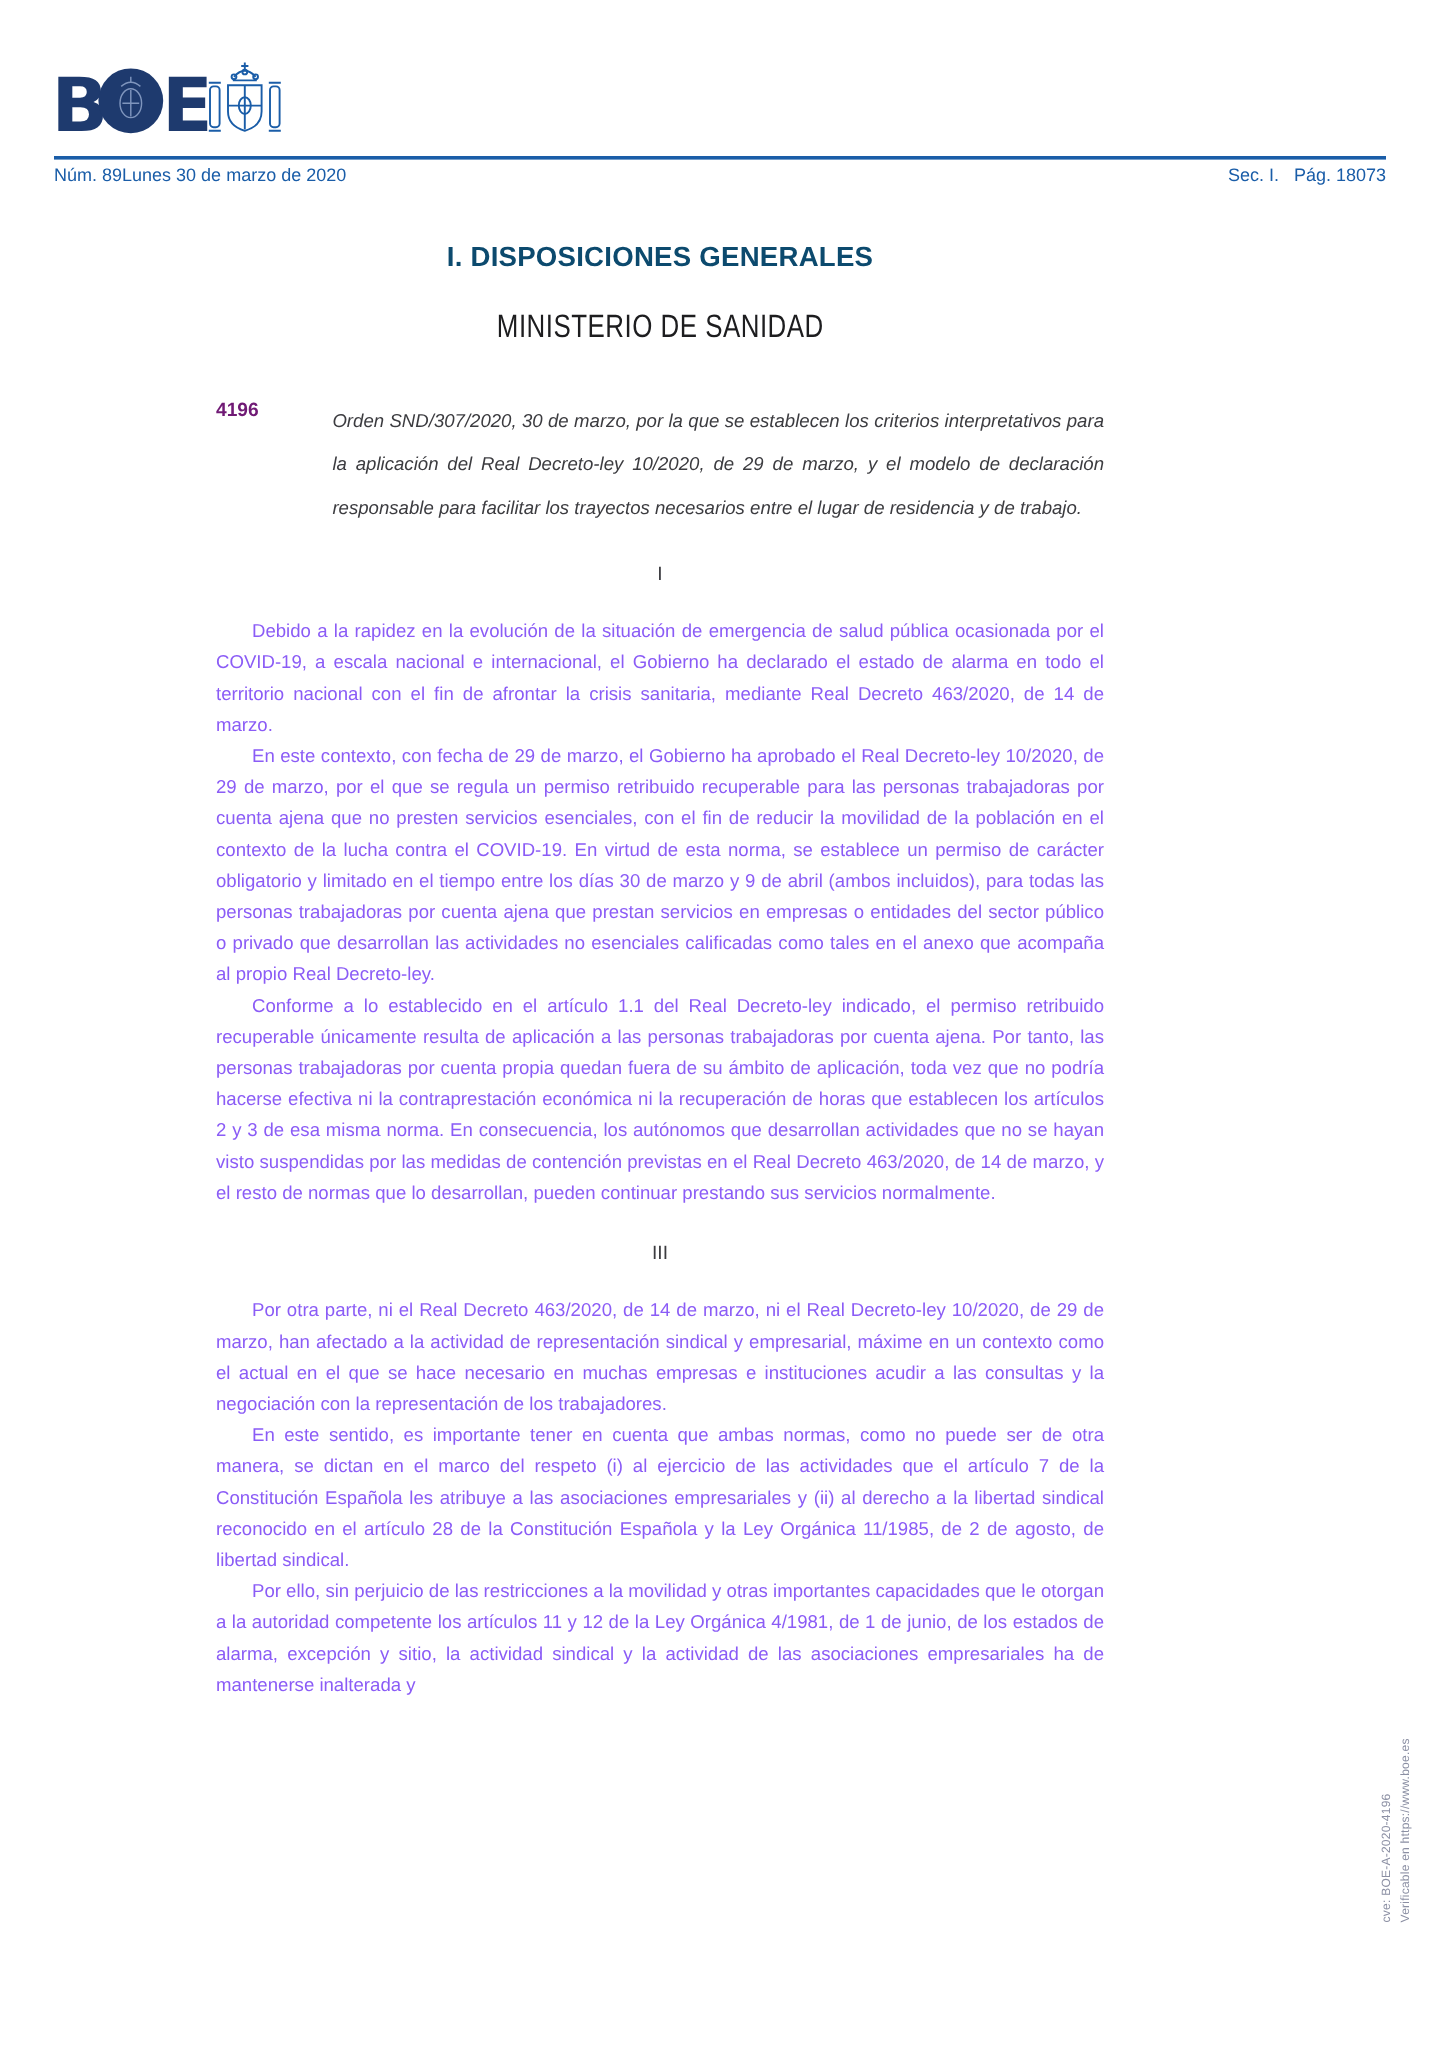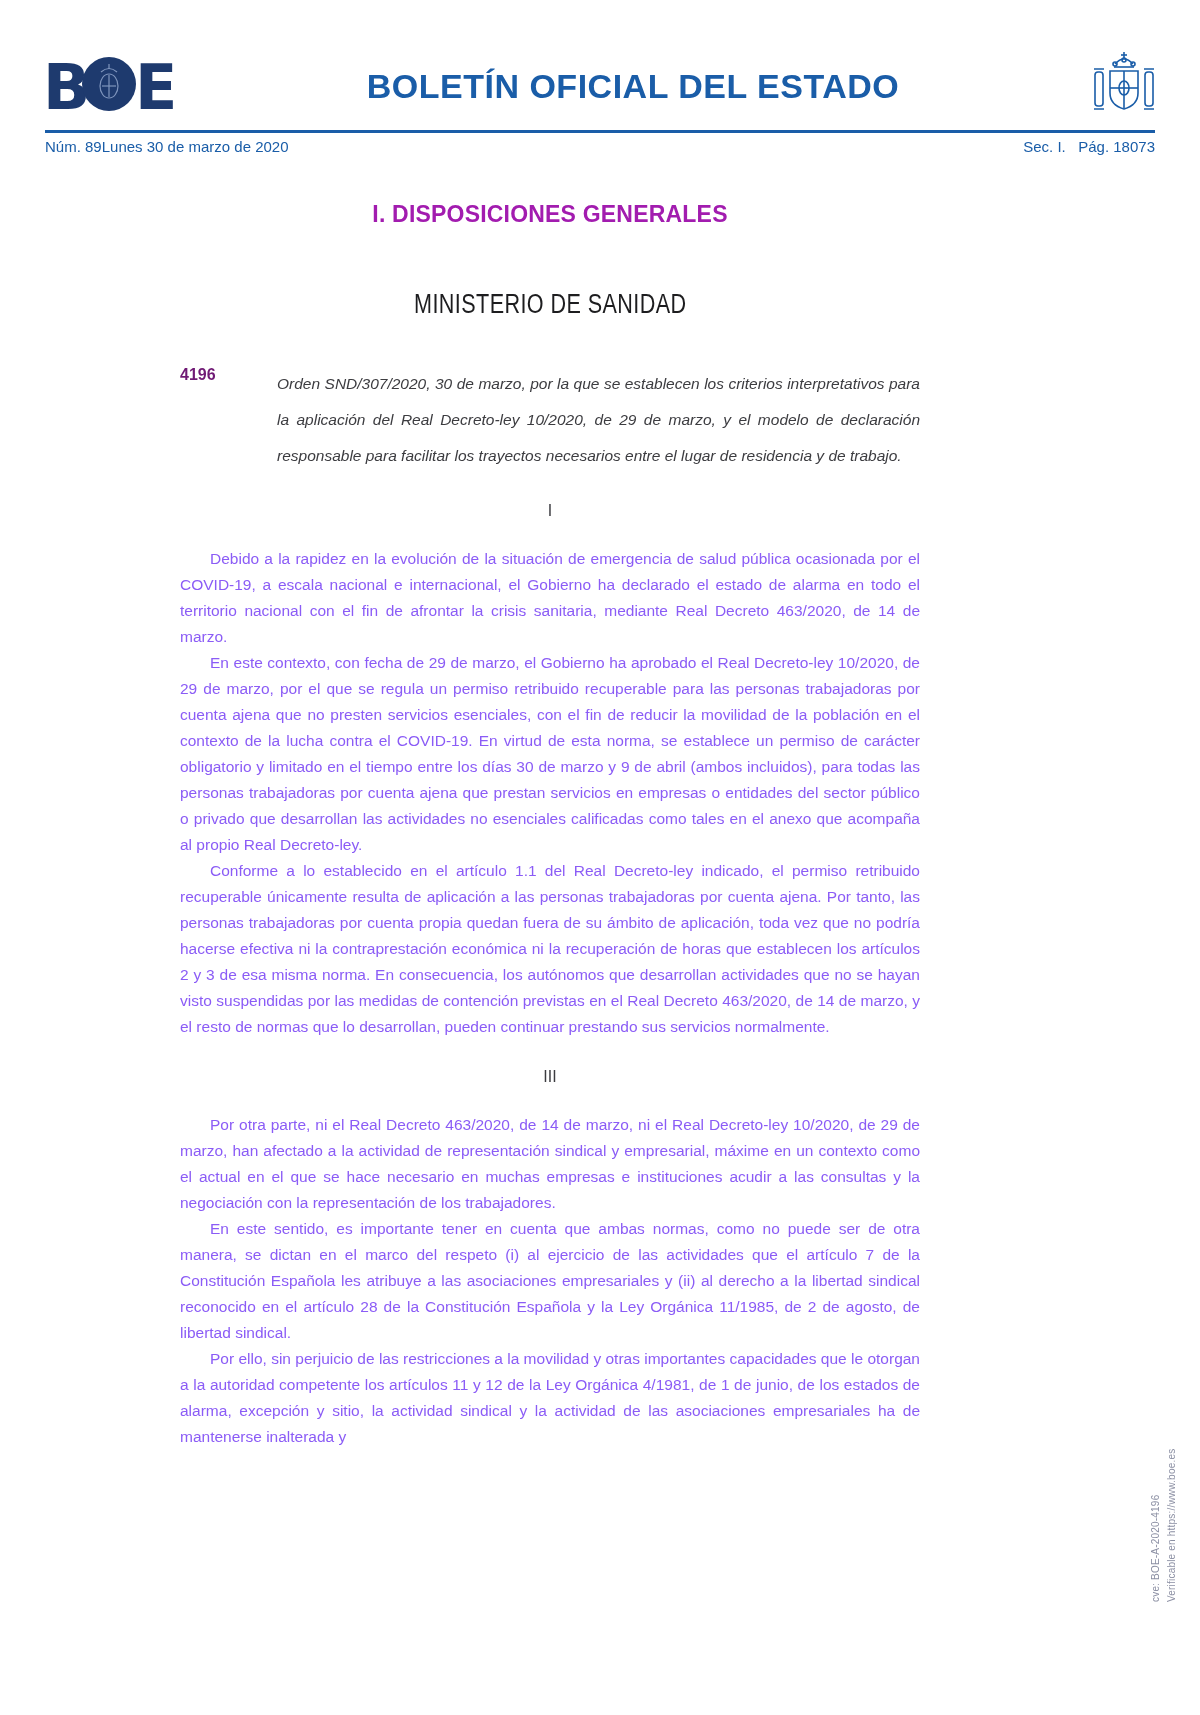--- a/index.html
+++ b/index.html
@@ -30,24 +30,24 @@
     margin:5px 45px 0 45px;
     font-size:15px; font-weight:normal; color:#1a5da8;
   }
   .meta-left{ flex:0 0 auto; }
   .meta-center{ flex:1 1 auto; }
   .meta-right{ flex:0 0 auto; white-space:pre; }
   
   .doc{ margin:0 280px 0 180px; width:740px; }
   .main-heading{
     margin-top:46px; text-align:center;
-    font-size:23px; font-weight:bold; color:#a21caf; letter-spacing:0.2px;
+    font-size:23px; font-weight:bold; color:#0c4a6e; letter-spacing:0.2px;
   }
   .ministry{
-    margin-top:61px; text-align:center;
+    margin-top:29px; text-align:center;
     font-size:27px; font-weight:400; color:#1d1d1f;
   }
   .ministry .condensed{
     display:inline-block; transform:scaleX(0.8); transform-origin:center;
     letter-spacing:0.5px; white-space:nowrap;
   }
   .item{
     margin-top:46px; display:flex;
   }
   .item-number{
@@ -87,21 +87,20 @@
         <g stroke="#7f95bd" fill="none" stroke-width="1.2">
           <ellipse cx="64" cy="34" rx="9" ry="12"></ellipse>
           <path d="M56 20 q8 -7 16 0"></path>
           <line x1="64" y1="12" x2="64" y2="17"></line>
           <line x1="57" y1="34" x2="71" y2="34"></line>
           <line x1="64" y1="23" x2="64" y2="45"></line>
         </g>
         <text x="90" y="57" font-size="62" font-weight="900" fill="#1e3a6e" font-family="DejaVu Sans, sans-serif">E</text>
       </svg>
     </div>
-    <div class="header-title">BOLETÍN OFICIAL DEL ESTADO</div>
     <div class="crest">
       <svg width="62" height="68" viewBox="0 0 62 68" aria-hidden="true">
         <g stroke="#1a5da8" fill="none" stroke-width="1.6">
 
           <path d="M22 14 q9 -10 18 0"></path>
           <line x1="31" y1="2" x2="31" y2="8"></line>
           <line x1="28" y1="5" x2="34" y2="5"></line>
           <circle cx="22" cy="14" r="2"></circle>
           <circle cx="31" cy="10" r="2"></circle>
           <circle cx="40" cy="14" r="2"></circle>

